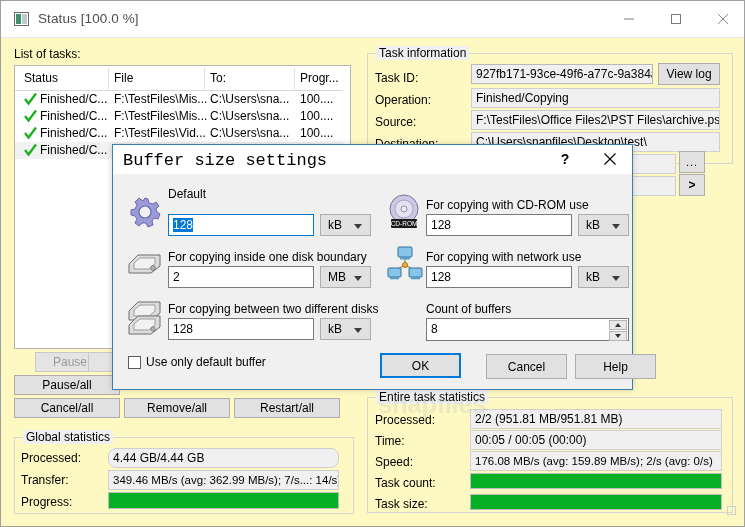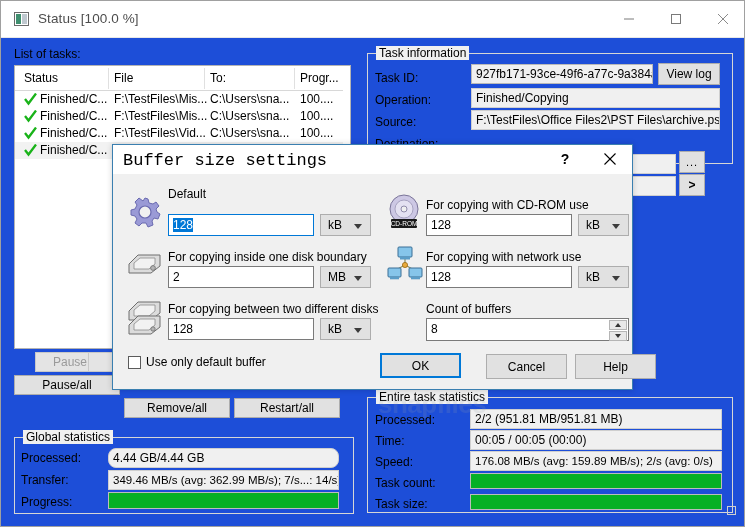--- a/index.html
+++ b/index.html
@@ -3,21 +3,21 @@
 <meta charset="utf-8">
 <style>
   html,body{margin:0;padding:0;}
   body{
     width:745px;height:527px;overflow:hidden;
     font-family:"Liberation Sans", sans-serif;
     font-size:12px;color:#000;
     background:#f0f0f0;
     -webkit-font-smoothing:none;
   }
-  #app{position:relative;width:745px;height:527px;background:#1d4ed8;border:1px solid #a0a0a0;box-sizing:border-box;}
+  #app{position:relative;width:745px;height:527px;background:#fef9c3;border:1px solid #a0a0a0;box-sizing:border-box;}
 
   
   .titlebar{position:absolute;left:0;top:0;width:743px;height:37px;background:#ffffff;border-bottom:1px solid #e8e8e8;box-sizing:border-box;}
   .tb-icon{position:absolute;left:13px;top:11px;width:15px;height:14px;background:#ffffff;border:1px solid #6a6a6a;box-sizing:border-box;}
   .tb-icon:before{content:"";position:absolute;left:1px;top:1px;width:5px;height:10px;background:#3f8f6f;}
   .tb-icon:after{content:"";position:absolute;left:7px;top:1px;width:5px;height:10px;background:#bfc8cf;}
   .tb-title{position:absolute;left:37px;top:10px;font-size:13.5px;color:#4d4d4d;letter-spacing:.1px;white-space:nowrap;}
   .wbtn{position:absolute;top:0;width:46px;height:36px;cursor:default;}
   .wbtn svg{position:absolute;left:50%;top:50%;transform:translate(-50%,-50%);}
   #btn-min{left:605px;}
@@ -155,20 +155,21 @@
       <div class="c" style="left:25px;">Finished/C...</div>
       <div class="c" style="left:99px;">F:</div>
     </div>
     <div class="lv-scroll"></div>
   </div>
 
   <div class="btn disabled" style="left:13px;top:351px;width:70px;height:20px;margin-left:21px;">Pause</div>
   <div class="btn disabled" style="left:87px;top:351px;width:70px;height:20px;">Res</div>
 
   <div class="btn" style="left:13px;top:374px;width:106px;height:20px;">Pause/all</div>
+  <div class="btn" style="left:13px;top:397px;width:106px;height:20px;">Cancel/all</div>
   <div class="btn" style="left:123px;top:397px;width:106px;height:20px;">Remove/all</div>
   <div class="btn" style="left:233px;top:397px;width:106px;height:20px;">Restart/all</div>
 
   <div class="grp" style="left:13px;top:436px;width:340px;height:77px;"></div>
   <div class="grp-cap" style="left:22px;top:429px;">Global statistics</div>
 
   <div class="lbl" style="left:20px;top:450px;">Processed:</div>
   <div class="ro-field" style="left:107px;top:447px;width:231px;height:20px;border-radius:8px;">4.44 GB/4.44 GB</div>
 
   <div class="lbl" style="left:20px;top:472px;">Transfer:</div>
@@ -186,20 +187,21 @@
   <div class="ro-field" style="left:470px;top:63px;width:182px;height:20px;border:1px solid #b9b9b9;">927fb171-93ce-49f6-a77c-9a384a0</div>
   <div class="btn" style="left:657px;top:62px;width:62px;height:22px;">View log</div>
 
   <div class="lbl" style="left:374px;top:92px;">Operation:</div>
   <div class="ro-field" style="left:470px;top:87px;width:249px;height:20px;">Finished/Copying</div>
 
   <div class="lbl" style="left:374px;top:114px;">Source:</div>
   <div class="ro-field" style="left:470px;top:109px;width:249px;height:20px;">F:\TestFiles\Office Files2\PST Files\archive.pst</div>
 
   <div class="lbl" style="left:374px;top:136px;">Destination:</div>
+  <div class="ro-field" style="left:470px;top:131px;width:249px;height:20px;">C:\Users\snapfiles\Desktop\test\</div>
 
   <div class="ro-field" style="left:470px;top:153px;width:205px;height:20px;"></div>
   <div class="btn" style="left:678px;top:150px;width:26px;height:22px;font-size:11px;letter-spacing:1px;">...</div>
   <div class="ro-field" style="left:470px;top:175px;width:205px;height:20px;"></div>
   <div class="btn" style="left:678px;top:173px;width:26px;height:22px;font-weight:bold;">&gt;</div>
 
   <div class="grp" style="left:366px;top:396px;width:366px;height:116px;"></div>
   <div class="grp-cap" style="left:375px;top:389px;">Entire task statistics</div>
 
   <div class="lbl" style="left:374px;top:412px;">Processed:</div>

